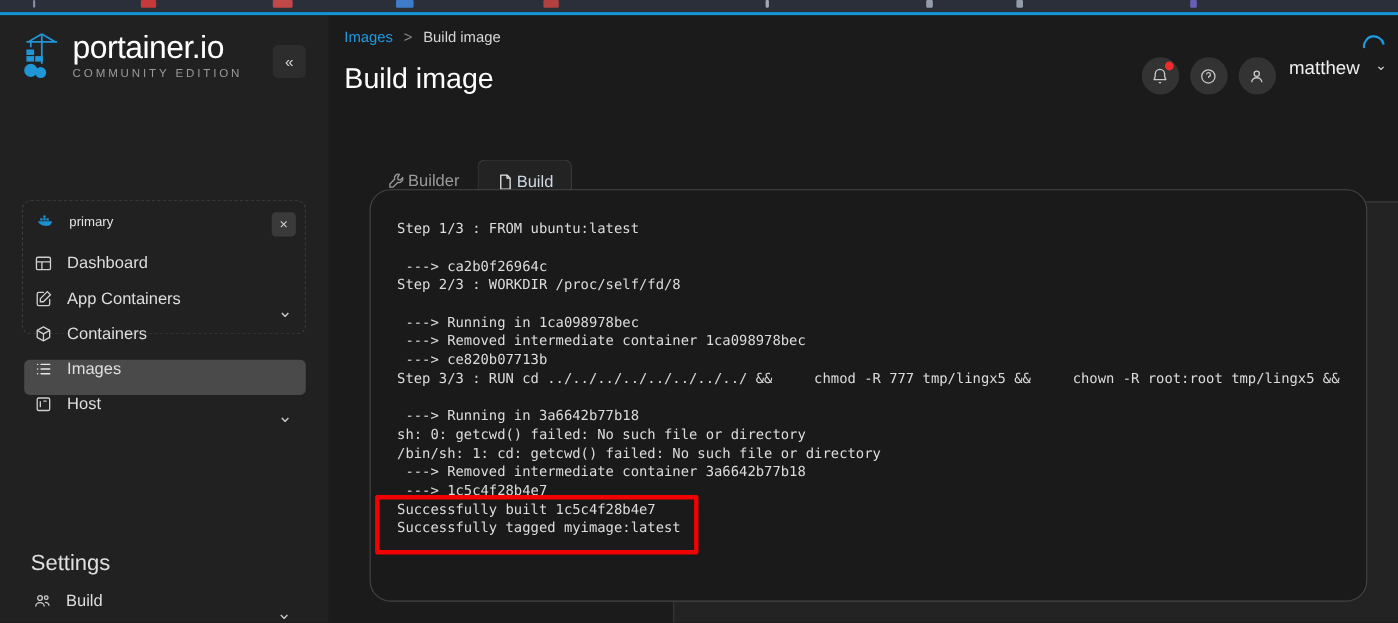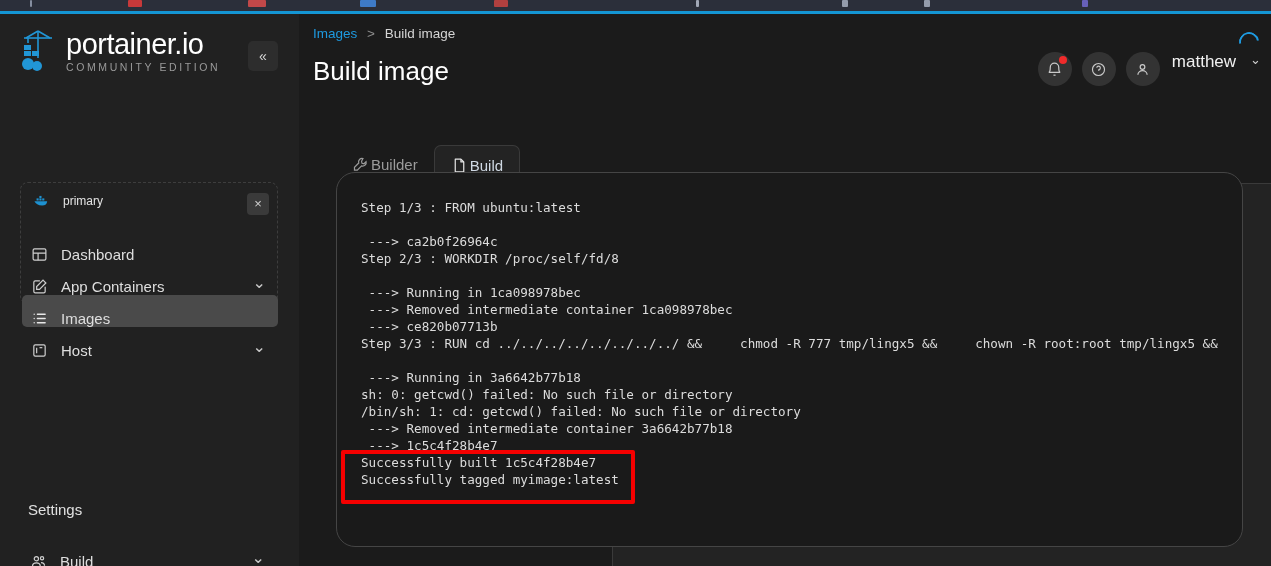--- a/index.html
+++ b/index.html
@@ -57,27 +57,27 @@
   .env-name { font-size: 12px; color: #e4e4e4; }
   .env-close {
     position: absolute; right: 8px; top: 10px; width: 22px; height: 22px;
     background: #3a3a3a; border: none; border-radius: 4px;
     color: #cfcfcf; font-size: 13px; line-height: 22px; text-align: center; cursor: pointer;
   }
 
   .env-items { position: absolute; left: 0px; top: 48px; width: 258px; }
   .nav-item {
     position: relative; height: 32px; margin: 0 1px;
-    display: flex; align-items: flex-end; gap: 13px; padding-left: 9px;
+    display: flex; align-items: flex-start; gap: 13px; padding-left: 9px;
     border-radius: 5px; cursor: pointer;
   }
   .nav-item.active { background: #4a4a4a; }
   .nav-item .chev { position: absolute; right: 12px; top: 10px; color: #c7c7c7; }
 
-  .sec-title { position: absolute; left: 28px; top: 487px; font-size: 15px; color: #e0e0e0; }
+  .sec-title { position: absolute; left: 28px; top: 487px; font-size: 20px; color: #e0e0e0; }
 
   .lower-items { position: absolute; left: 20px; top: 524px; width: 258px; }
 
   .ic { width: 17px; height: 17px; display: inline-block; flex: 0 0 17px; color: #cfcfcf; }
   .ic svg { display: block; width: 17px; height: 17px; }
 
   
   .main { position: absolute; left: 299px; top: 14px; width: 972px; height: 552px; background: #1b1b1b; }
 
   .breadcrumb { position: absolute; left: 14px; top: 12px; font-size: 13.5px; color: #b9b9b9; }
@@ -219,20 +219,29 @@
           <span class="ic">
             <svg viewBox="0 0 24 24" fill="none" stroke="#cfcfcf" stroke-width="1.7" stroke-linecap="round">
                 <path d="M20 13v6a2 2 0 0 1-2 2H6a2 2 0 0 1-2-2V6a2 2 0 0 1 2-2h6"></path>
                 <path d="M17 3 L21 7 L12 16 L8 16 L8 12 Z"></path>
               </svg>
           </span>
           <span class="nav-label">App Containers</span>
           <span class="chev">⌄</span>
         </div>
 
+        <div class="nav-item">
+          <span class="ic">
+            <svg viewBox="0 0 24 24" fill="none" stroke="#cfcfcf" stroke-width="1.7" stroke-linejoin="round">
+                <path d="M12 3 L20 7.5 V16.5 L12 21 L4 16.5 V7.5 Z"></path>
+                <path d="M4 7.5 L12 12 L20 7.5 M12 12 v9"></path>
+              </svg>
+          </span>
+          <span class="nav-label">Containers</span>
+        </div>
 
         <div class="nav-item active">
           <span class="ic">
             <svg viewBox="0 0 24 24" fill="none" stroke="#e8e8e8" stroke-width="1.9" stroke-linecap="round">
                 <path d="M9 6h11M9 12h11M9 18h11M4.5 6h.01M4.5 12h.01M4.5 18h.01"></path>
               </svg>
           </span>
           <span class="nav-label">Images</span>
         </div>
 

